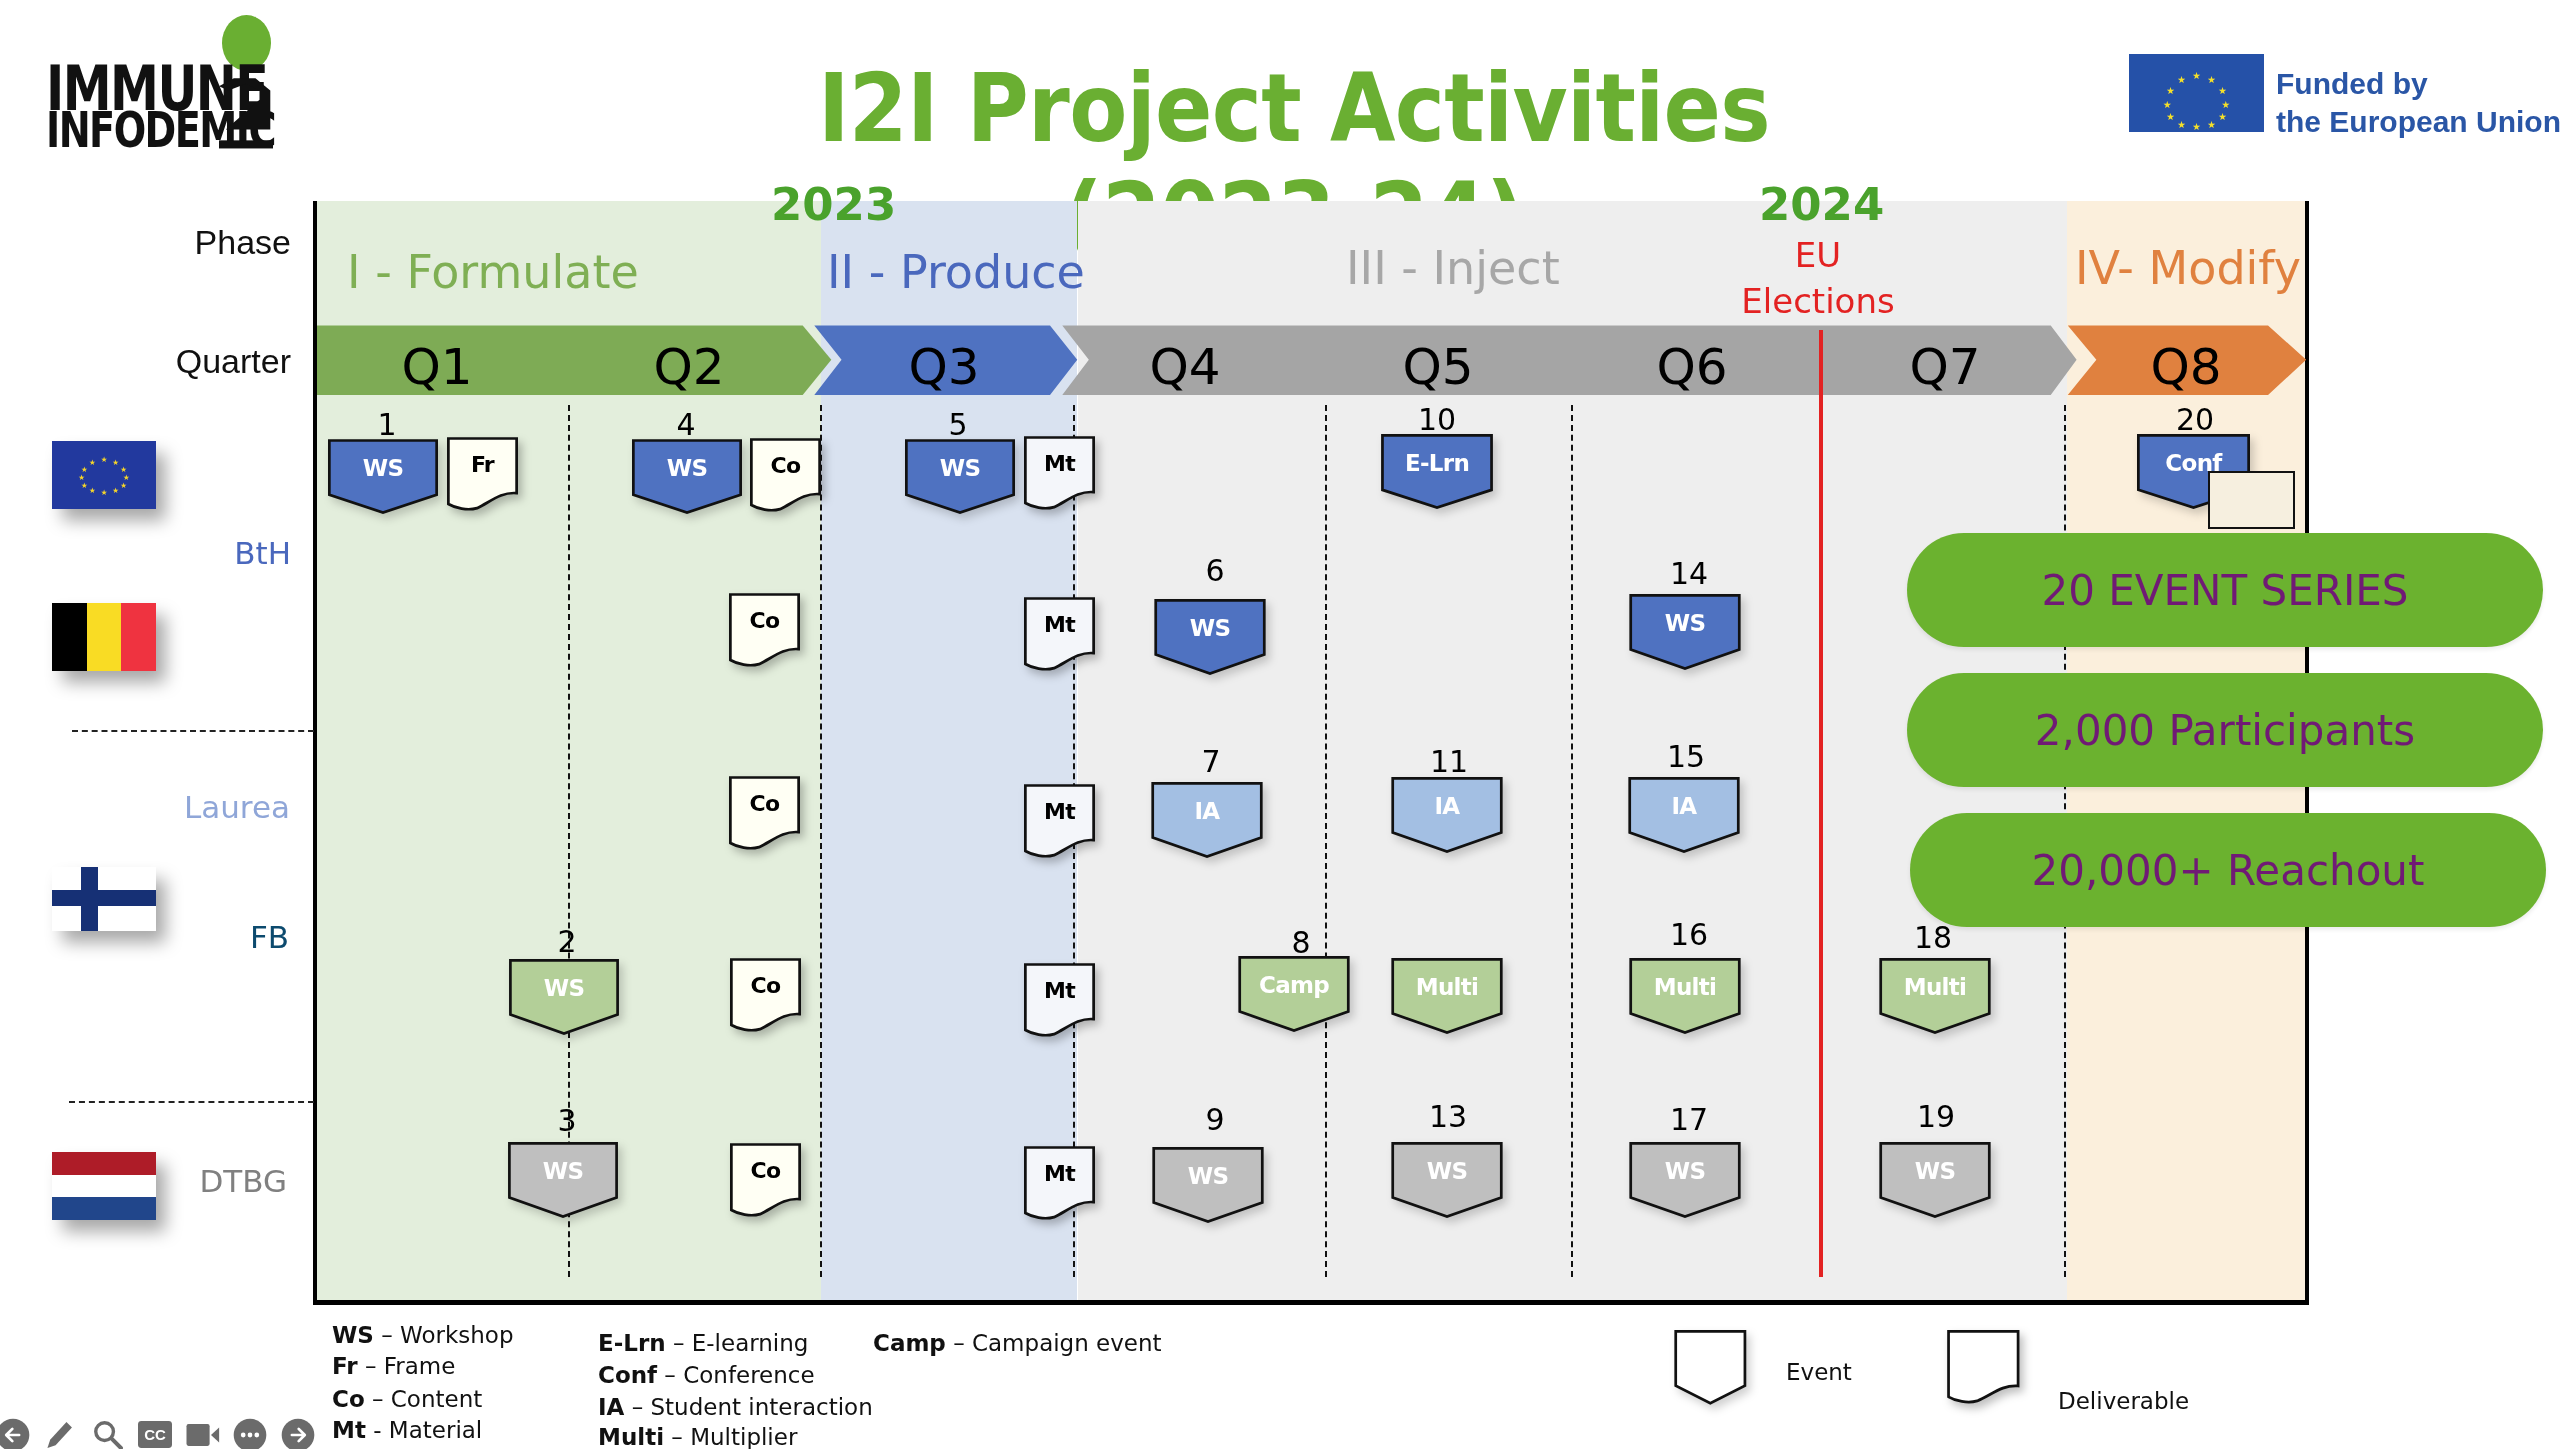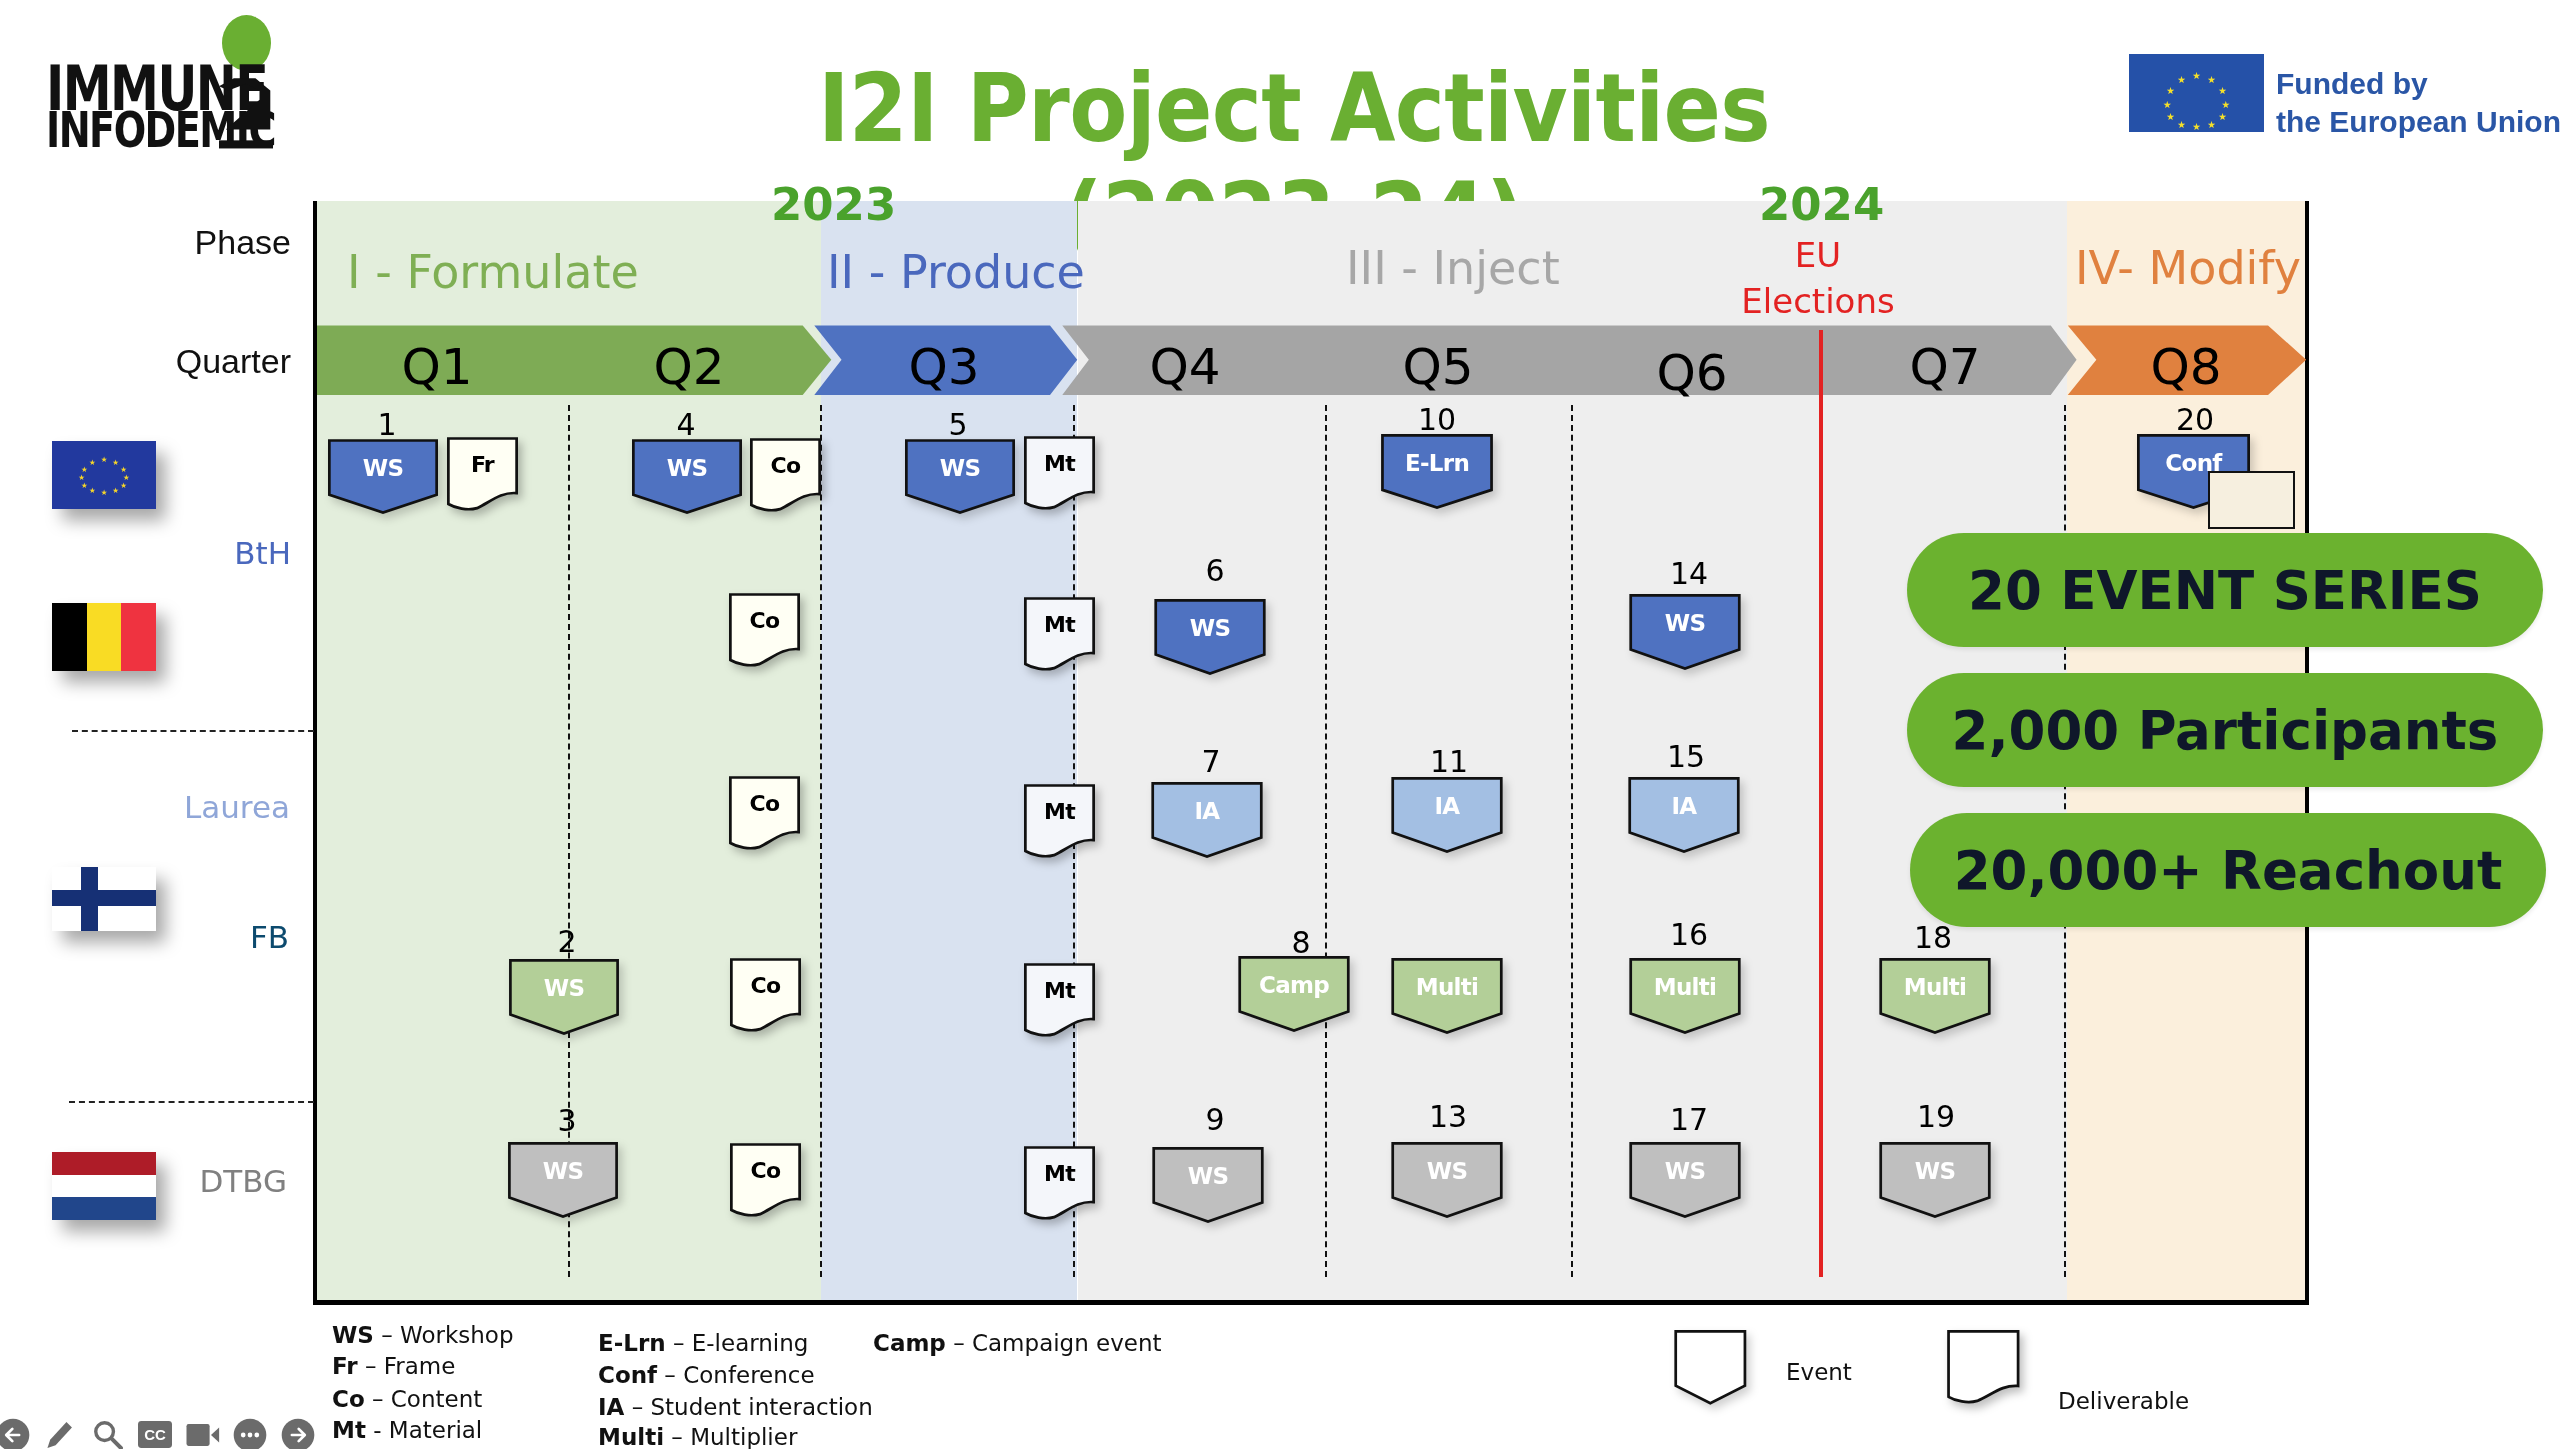--- a/index.html
+++ b/index.html
@@ -35,21 +35,21 @@
   .event { position:absolute; }
   .event svg { display:block; overflow:visible; filter:drop-shadow(4.1px 5.4px 4.1px rgba(0,0,0,0.18)); }
   .event .lbl { position:absolute; left:0; width:100%; text-align:center; color:#fff; font-weight:bold; font-size:23px; font-family:"DejaVu Sans", sans-serif; letter-spacing:-0.7px; }
   .deliv { position:absolute; }
   .deliv svg { display:block; overflow:visible; filter:drop-shadow(4.1px 5.4px 4.1px rgba(0,0,0,0.25)); }
   .deliv .lbl { position:absolute; left:0; width:100%; text-align:center; color:#000; font-weight:bold; font-size:22px; font-family:"DejaVu Sans", sans-serif; letter-spacing:-0.7px; }
 
   .flag { position:absolute; width:104px; box-shadow:9.5px 12.3px 16.3px rgba(0,0,0,0.35); }
   .org { position:absolute; font-size:31px; font-family:"DejaVu Sans", sans-serif; text-align:right; width:177px; }
 
-  .pill { position:absolute; height:114px; border-radius:57px; background:#6bb22f; color:#0f172a; font-weight:bold; font-size:53px; display:flex; align-items:center; justify-content:center; font-family:"DejaVu Sans", sans-serif; box-shadow:0 2.7px 4.1px rgba(0,0,0,0.08); }
+  .pill { position:absolute; height:114px; border-radius:57px; background:#6bb22f; color:#701a75; font-weight:normal; font-size:42px; display:flex; align-items:center; justify-content:center; font-family:"DejaVu Sans", sans-serif; box-shadow:0 2.7px 4.1px rgba(0,0,0,0.08); }
 
   
   .legend-line { position:absolute; font-size:23px; color:#111; line-height:31px; font-family:"DejaVu Sans", sans-serif; white-space:nowrap;text-align:center; }
   .legend-line b { font-weight:bold; }
 
   
   .tb { position:absolute; top:1418px; width:34px; height:34px; color:#6b6b6b; }
 </style>
 </head>
 <body>
@@ -119,21 +119,21 @@
   <polygon points="0,8 713,8 755,58 713,110 0,110" fill="#7eab55"></polygon>
   <polygon points="730,8 1076,8 1116,58 1076,110 730,110 770,58" fill="#4f72c1"></polygon>
   <polygon points="1094,8 2545,8 2583,58 2545,110 1094,110 1133,58" fill="#a5a5a5"></polygon>
   <polygon points="2570,8 2864,8 2920,58 2864,110 2570,110 2612,58" fill="#e0813f"></polygon>
 </svg>
 <div class="abs q-label" style="left:369px; top:338px;">Q1</div>
 <div class="abs q-label" style="left:621px; top:338px;">Q2</div>
 <div class="abs q-label" style="left:876px; top:338px;">Q3</div>
 <div class="abs q-label" style="left:1117px; top:338px;">Q4</div>
 <div class="abs q-label" style="left:1370px; top:338px;">Q5</div>
-<div class="abs q-label" style="left:1624px; top:338px;margin-top:6px;">Q6</div>
+<div class="abs q-label" style="left:1624px; top:338px;">Q6</div>
 <div class="abs q-label" style="left:1877px; top:338px;">Q7</div>
 <div class="abs q-label" style="left:2118px; top:338px;">Q8</div>
 
 <div class="vdash" style="left:568px;"></div>
 <div class="vdash" style="left:820px;"></div>
 <div class="vdash" style="left:1073px;"></div>
 <div class="vdash" style="left:1325px;"></div>
 <div class="vdash" style="left:1571px;"></div>
 <div class="vdash" style="left:2064px;"></div>
 <div class="abs" style="left:1819px; top:330px; width:4.1px; height:947px; background:#e32222;"></div>

